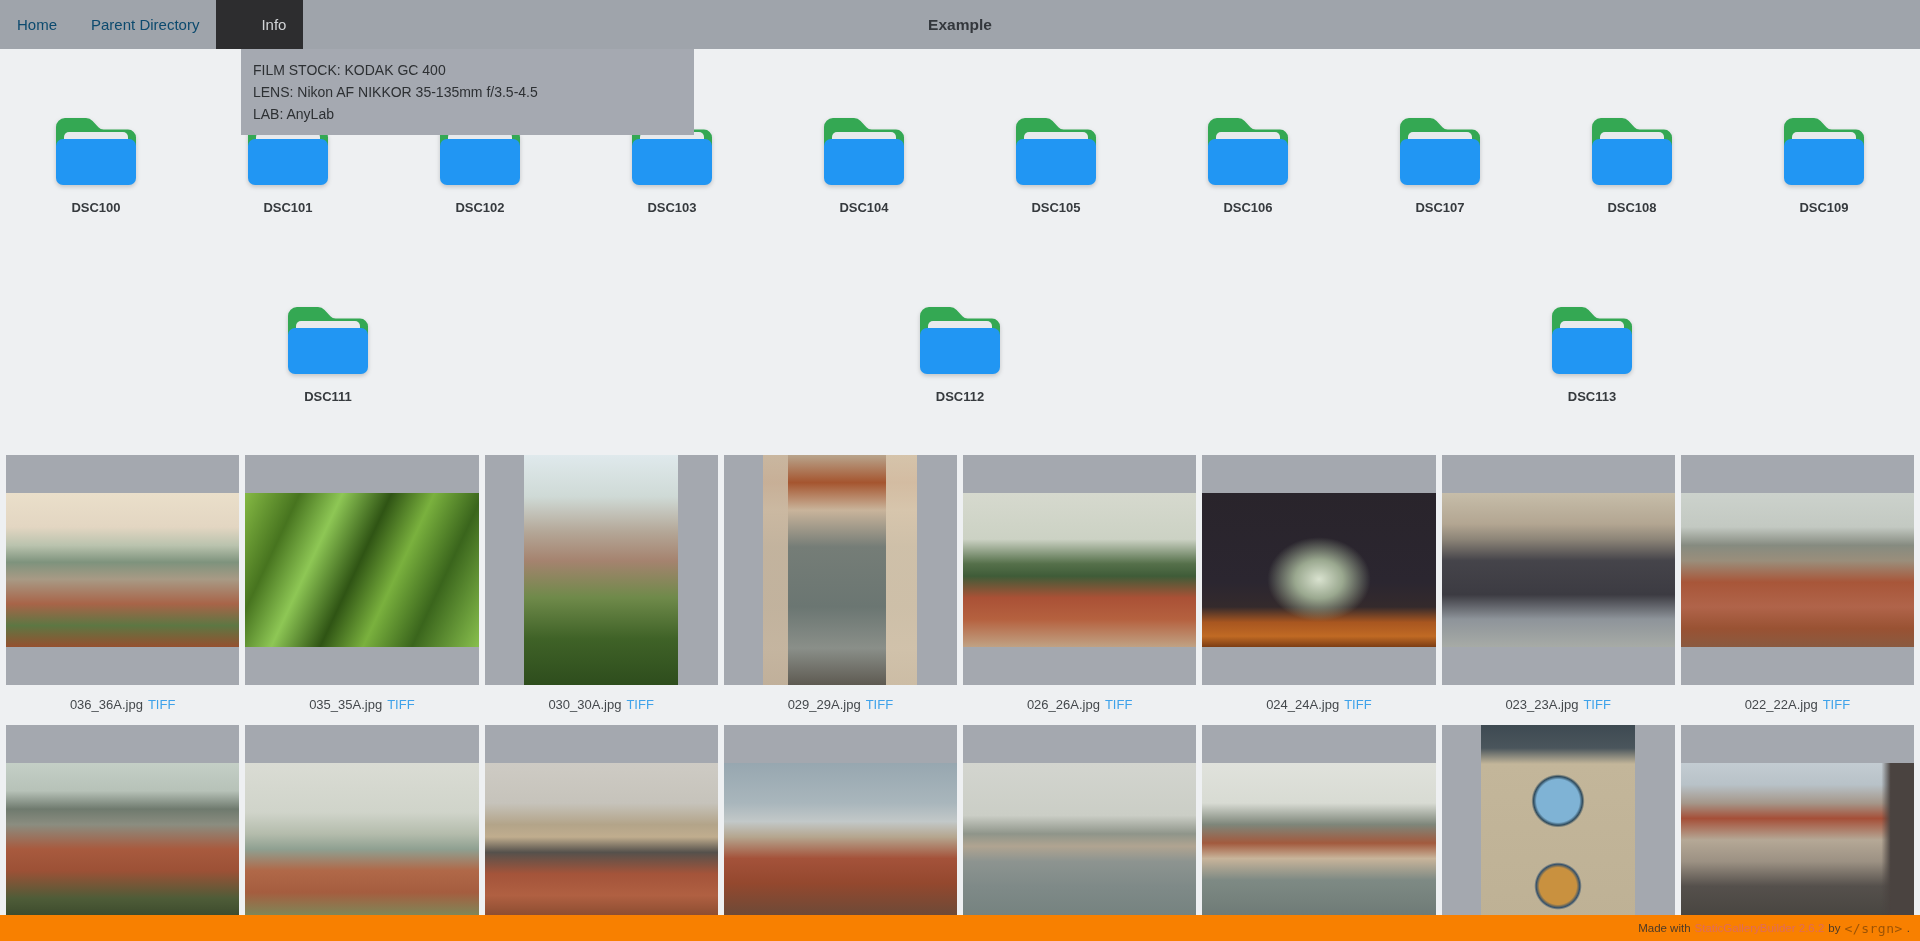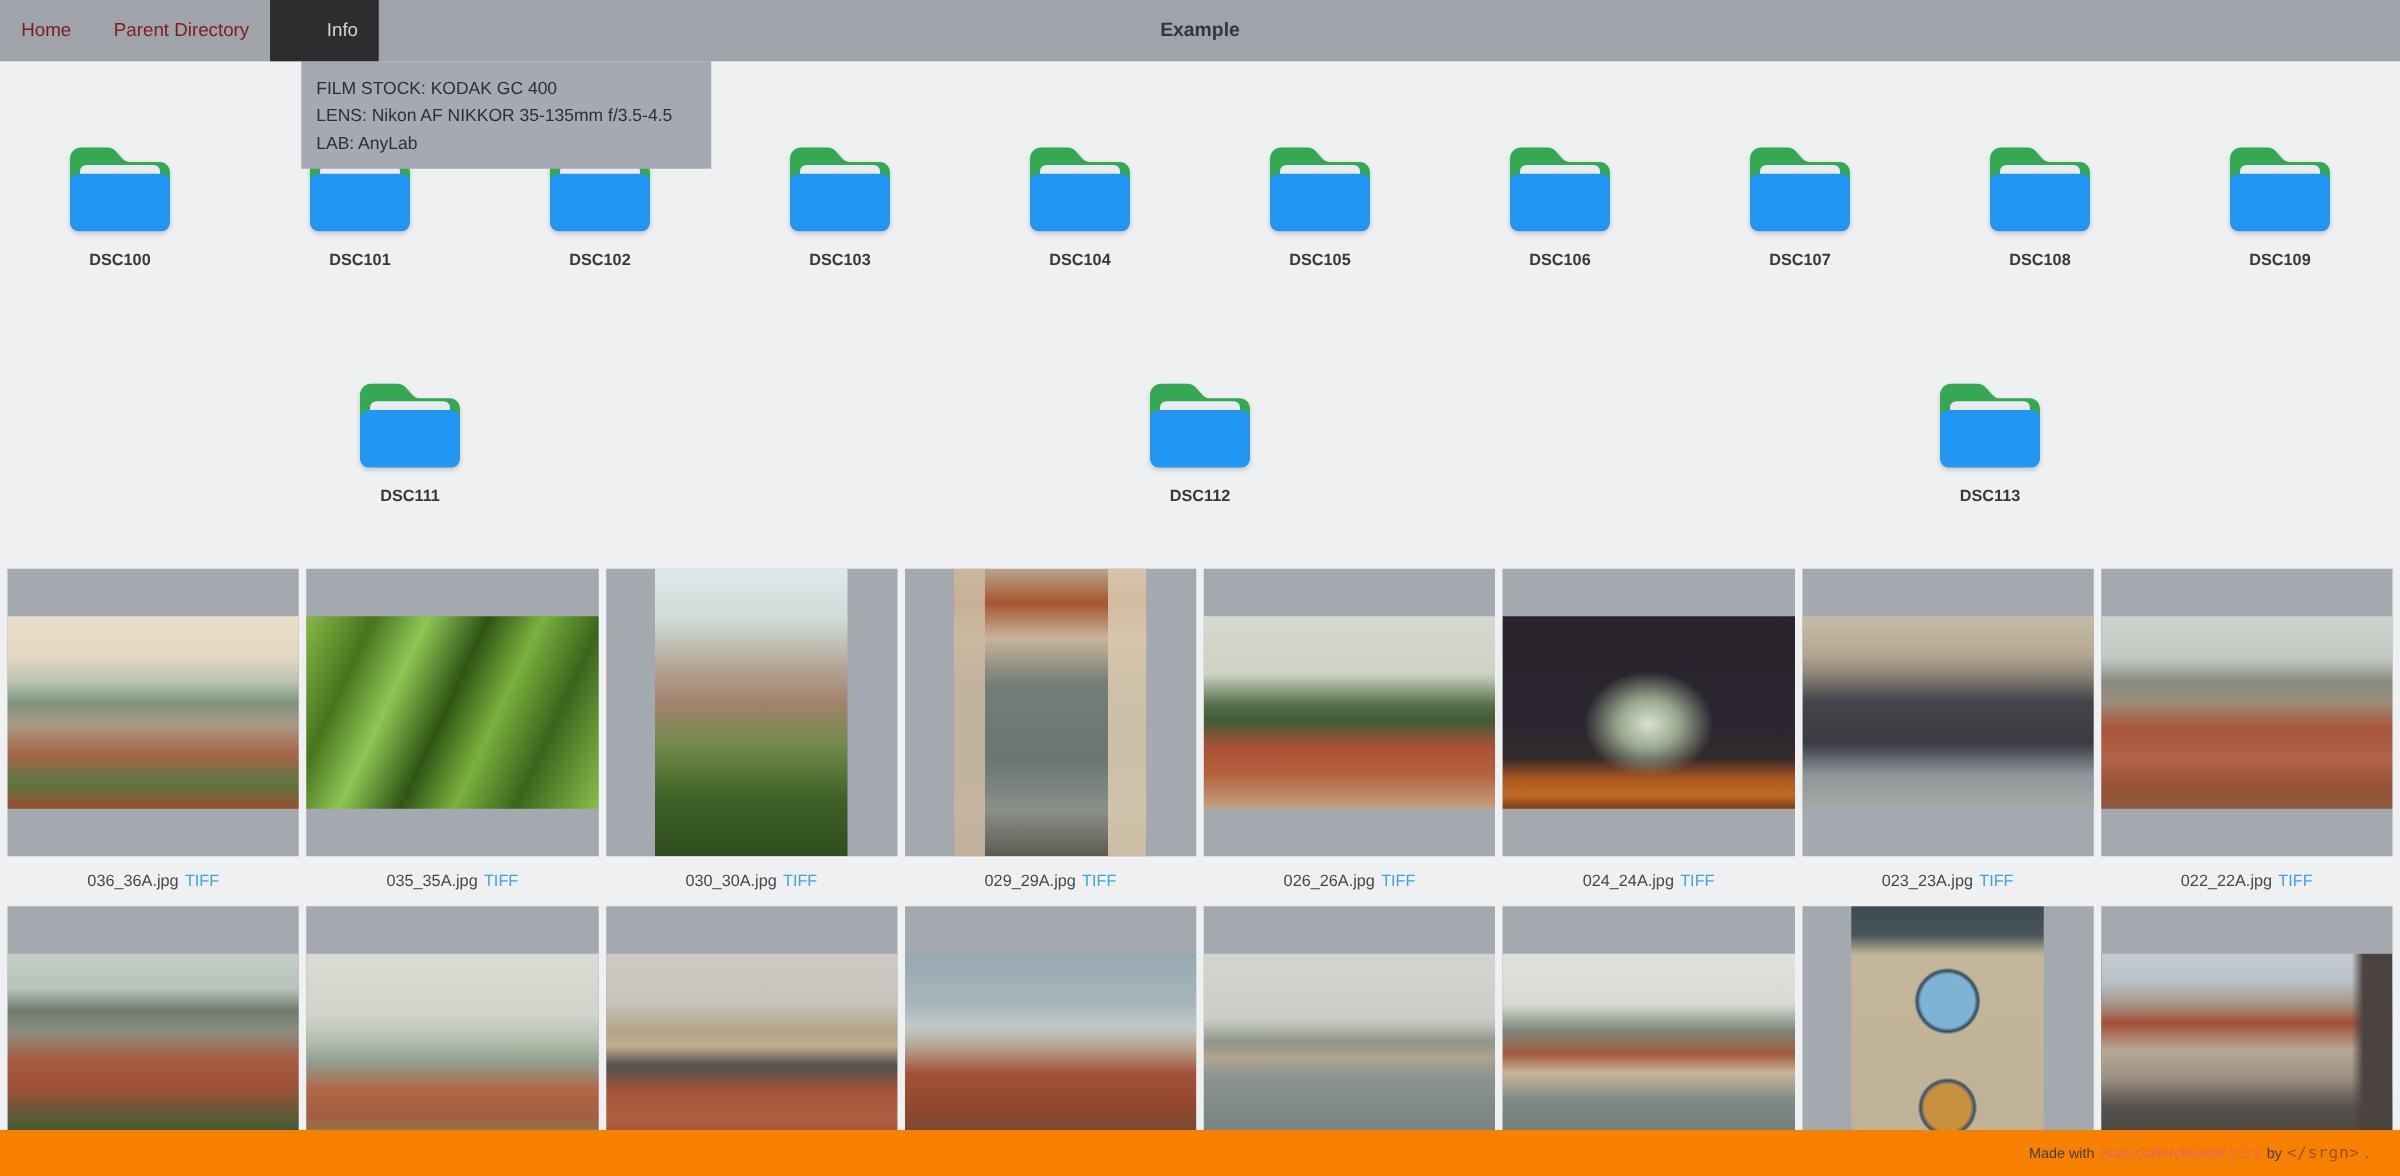--- a/index.html
+++ b/index.html
@@ -9,31 +9,31 @@
     background:#eef0f2; font-family:"Liberation Sans", sans-serif;
   }
 
   
   .navbar {
     position:absolute; top:0; left:0; width:100%; height:49px;
     background:#9fa4ab; display:flex; align-items:stretch; z-index:30;
   }
   .nav-item {
     display:flex; align-items:center; padding:0 17px;
-    font-size:15px; color:#7f1d1d; cursor:pointer; white-space:nowrap;
+    font-size:15px; color:#0c4a6e; cursor:pointer; white-space:nowrap;
   }
   .nav-item.active { background:#2d2d2f; color:#d2d4d7;padding-left:45px; }
   .nav-title {
     position:absolute; left:50%; top:50%; transform:translate(-50%,-50%);
     font-weight:bold; font-size:15.5px; color:#33373c;
   }
 
   
   .info-tooltip {
-    position:absolute; left:241px; top:49px; width:328px;
+    position:absolute; left:241px; top:49px; width:453px;
     background:#a5a9b1; padding:10px 12px; z-index:25;
     font-size:14px; line-height:22px; color:#2d3033; white-space:nowrap;
   }
 
   
   .folders-row1 {
     position:absolute; top:109px; left:0; width:1920px; display:flex;
   }
   .folders-row1 .folder-item { width:192px; }
   .folders-row2 {
@@ -89,24 +89,24 @@
   .p-r2c7 { background:
       radial-gradient(circle 37px at 50% 33%,#7fb3d5 0 58%,#2e4a5c 66%,rgba(0,0,0,0) 72%),
       radial-gradient(circle 33px at 50% 70%,#c9913f 0 56%,#33506b 66%,rgba(0,0,0,0) 72%),
       linear-gradient(180deg,#3e4a52 0%,#4a555c 10%,#c3b69a 17%,#bdb094 100%); }
   .p-r2c8 { background:
       linear-gradient(90deg,transparent 0 86%,#4a4340 90%),
       linear-gradient(180deg,#c3ccd2 0%,#b8c2c8 14%,#a5978a 26%,#a54f38 36%,#b5a896 50%,#9c9183 64%,#55504c 80%,#484540 100%); }
 
   
   .footer {
-    position:absolute; left:0; bottom:0; width:100%; height:37px;
+    position:absolute; left:0; bottom:0; width:100%; height:26px;
     background:#f88000; z-index:40;
     display:flex; align-items:center; justify-content:flex-end;
-    padding-right:25px; gap:4px; font-size:11.5px; color:#4c3a28;
+    padding-right:10px; gap:4px; font-size:11.5px; color:#4c3a28;
   }
   .footer-link { color:#e06a5a; text-decoration:none; cursor:pointer; }
   .srgn-logo {
     font-family:"DejaVu Sans Mono", monospace; font-size:13px;
     color:rgba(80,45,10,0.55); letter-spacing:0.5px; cursor:pointer;
   }
 </style>
 </head>
 <body>
 

